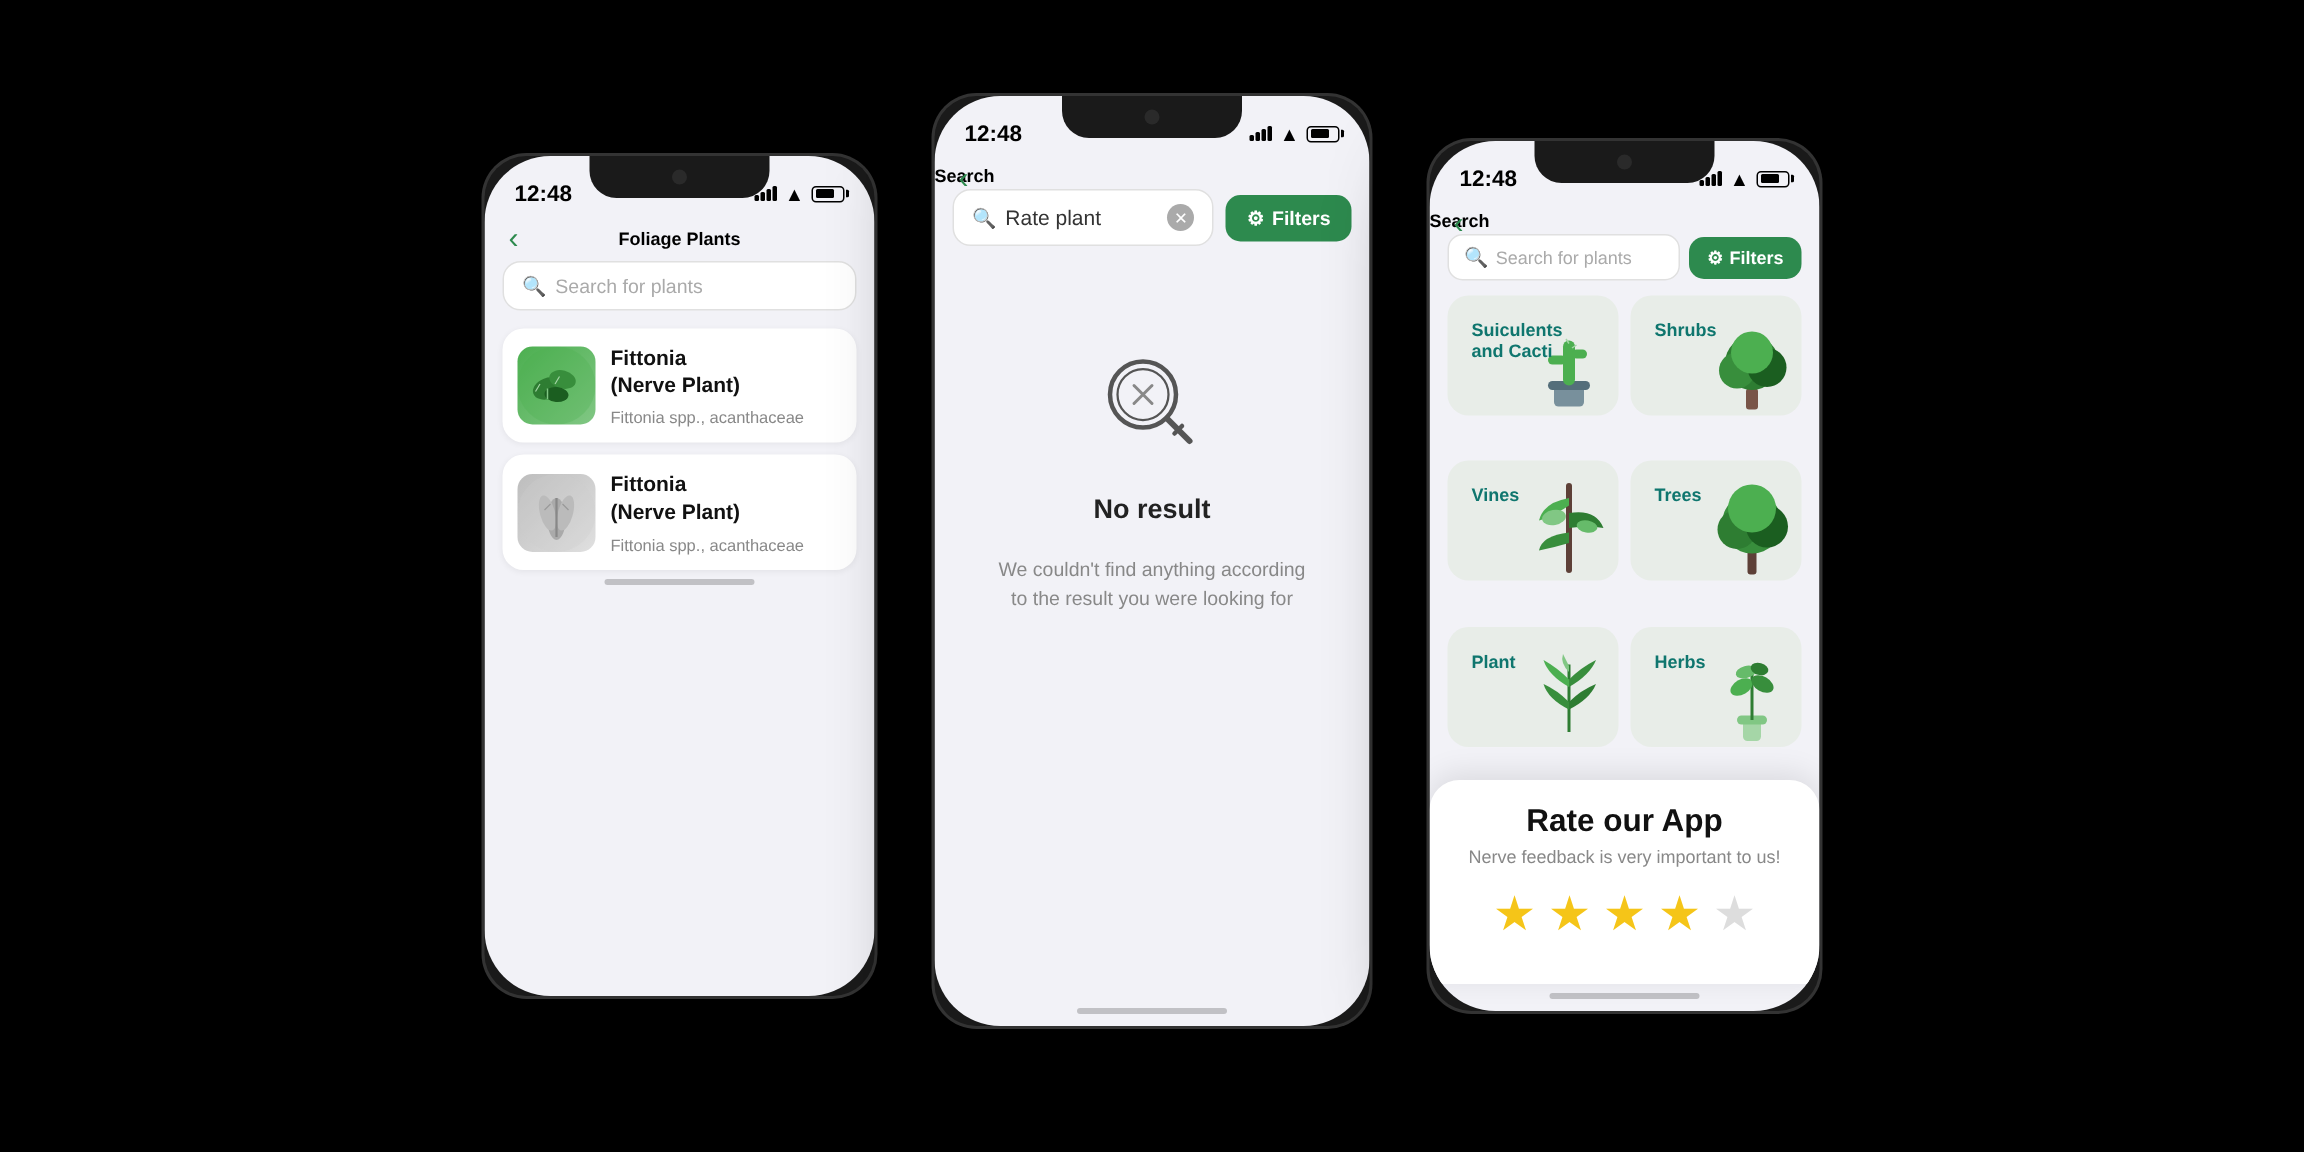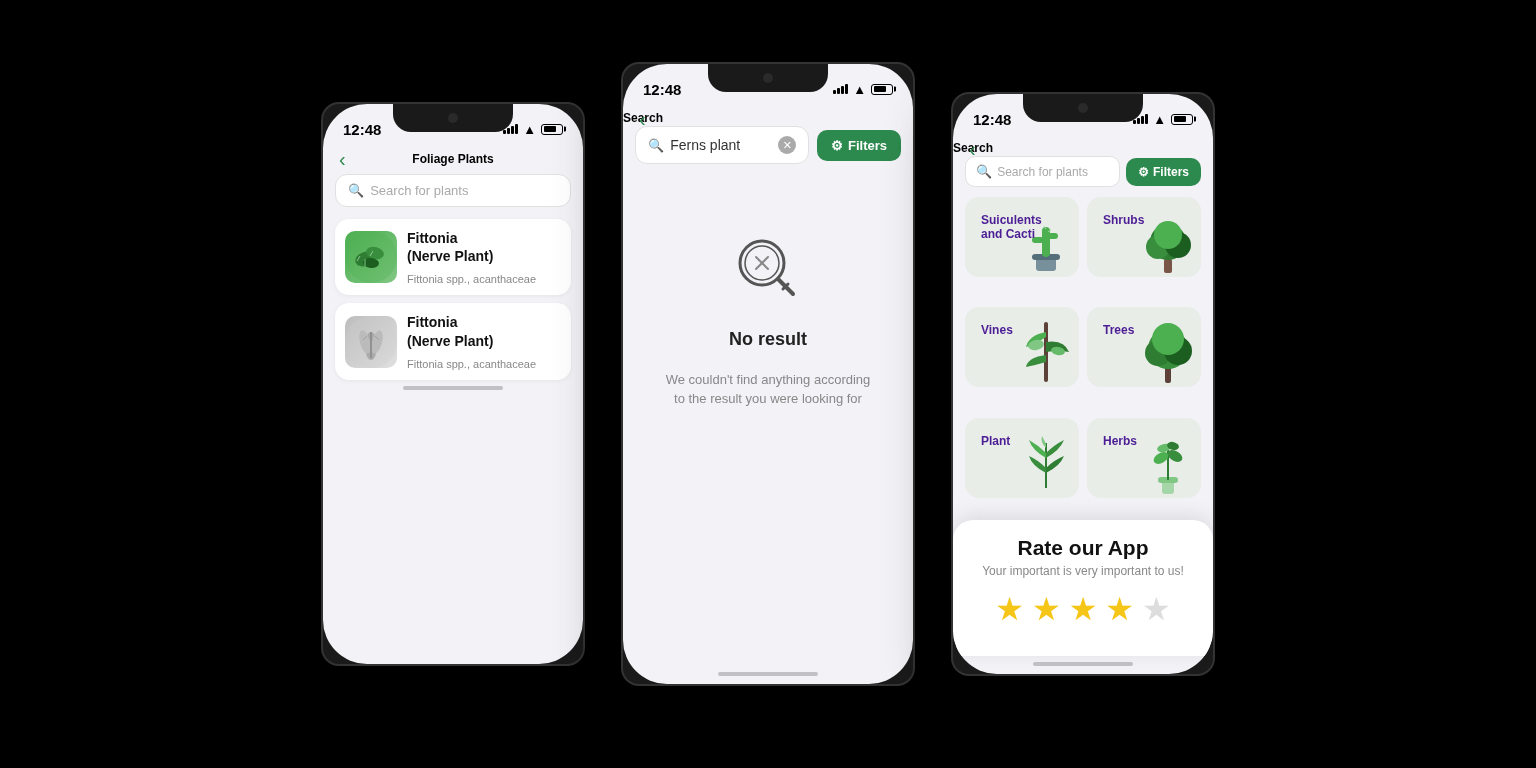--- a/index.html
+++ b/index.html
@@ -11,21 +11,21 @@
       align-items: center;
       justify-content: center;
       gap: 40px;
       font-family: -apple-system, BlinkMacSystemFont, 'SF Pro Display', 'Helvetica Neue', Arial, sans-serif;
       overflow: hidden;
     }
 
     
     .phone {
       background: #1a1a1a;
-      border-radius: 16px;
+      border-radius: 28px;
       position: relative;
       box-shadow: 0 0 0 2px #333, 0 20px 60px rgba(0,0,0,0.8);
       overflow: hidden;
     }
 
     .phone-screen {
       background: #f2f2f7;
       border-radius: 44px;
       overflow: hidden;
       position: relative;
@@ -291,21 +291,21 @@
       overflow: hidden;
       height: 80px;
       position: relative;
       display: flex;
       align-items: flex-end;
     }
 
     .category-label {
       font-size: 12px;
       font-weight: 600;
-      color: #4c1d95;
+      color: #0f766e;
       padding: 8px;
       z-index: 2;
       position: absolute;
       top: 8px;
       left: 8px;
     }
 
     .category-img {
       position: absolute;
       right: 0;
@@ -487,21 +487,21 @@
     </div>
 
     <div class="nav-header">
       <span class="back-btn">‹</span>
       <span class="nav-title">Search</span>
     </div>
 
     <div style="display:flex; align-items:center; margin: 0 12px 12px; gap:8px;">
       <div class="search-bar2" style="flex:1; margin:0; border-radius:12px;">
         <span class="search-icon-sm">🔍</span>
-        <span class="search-value">Ferns plant</span>
+        <span class="search-value">Rate plant</span>
         <div class="clear-btn">✕</div>
       </div>
       <div class="filters-btn" style="border-radius:10px; margin:0;">
         <span>⚙</span>
         <span>Filters</span>
       </div>
     </div>
 
     <div class="no-result-section">
 
@@ -634,21 +634,21 @@
           <ellipse cx="39" cy="28" rx="8" ry="5" fill="#388e3c" transform="rotate(30,39,28)"></ellipse>
           <ellipse cx="28" cy="20" rx="7" ry="4" fill="#66bb6a" transform="rotate(-15,28,20)"></ellipse>
           <ellipse cx="37" cy="18" rx="6" ry="4" fill="#2e7d32" transform="rotate(15,37,18)"></ellipse>
         </svg>
       </div>
 
     </div>
 
     <div class="rate-sheet">
       <div class="rate-title">Rate our App</div>
-      <div class="rate-desc">Your important is very important to us!</div>
+      <div class="rate-desc">Nerve feedback is very important to us!</div>
       <div class="stars">
         <span class="star star-filled">★</span>
         <span class="star star-filled">★</span>
         <span class="star star-filled">★</span>
         <span class="star star-filled">★</span>
         <span class="star star-empty">★</span>
       </div>
     </div>
 
     <div class="home-indicator"></div>

